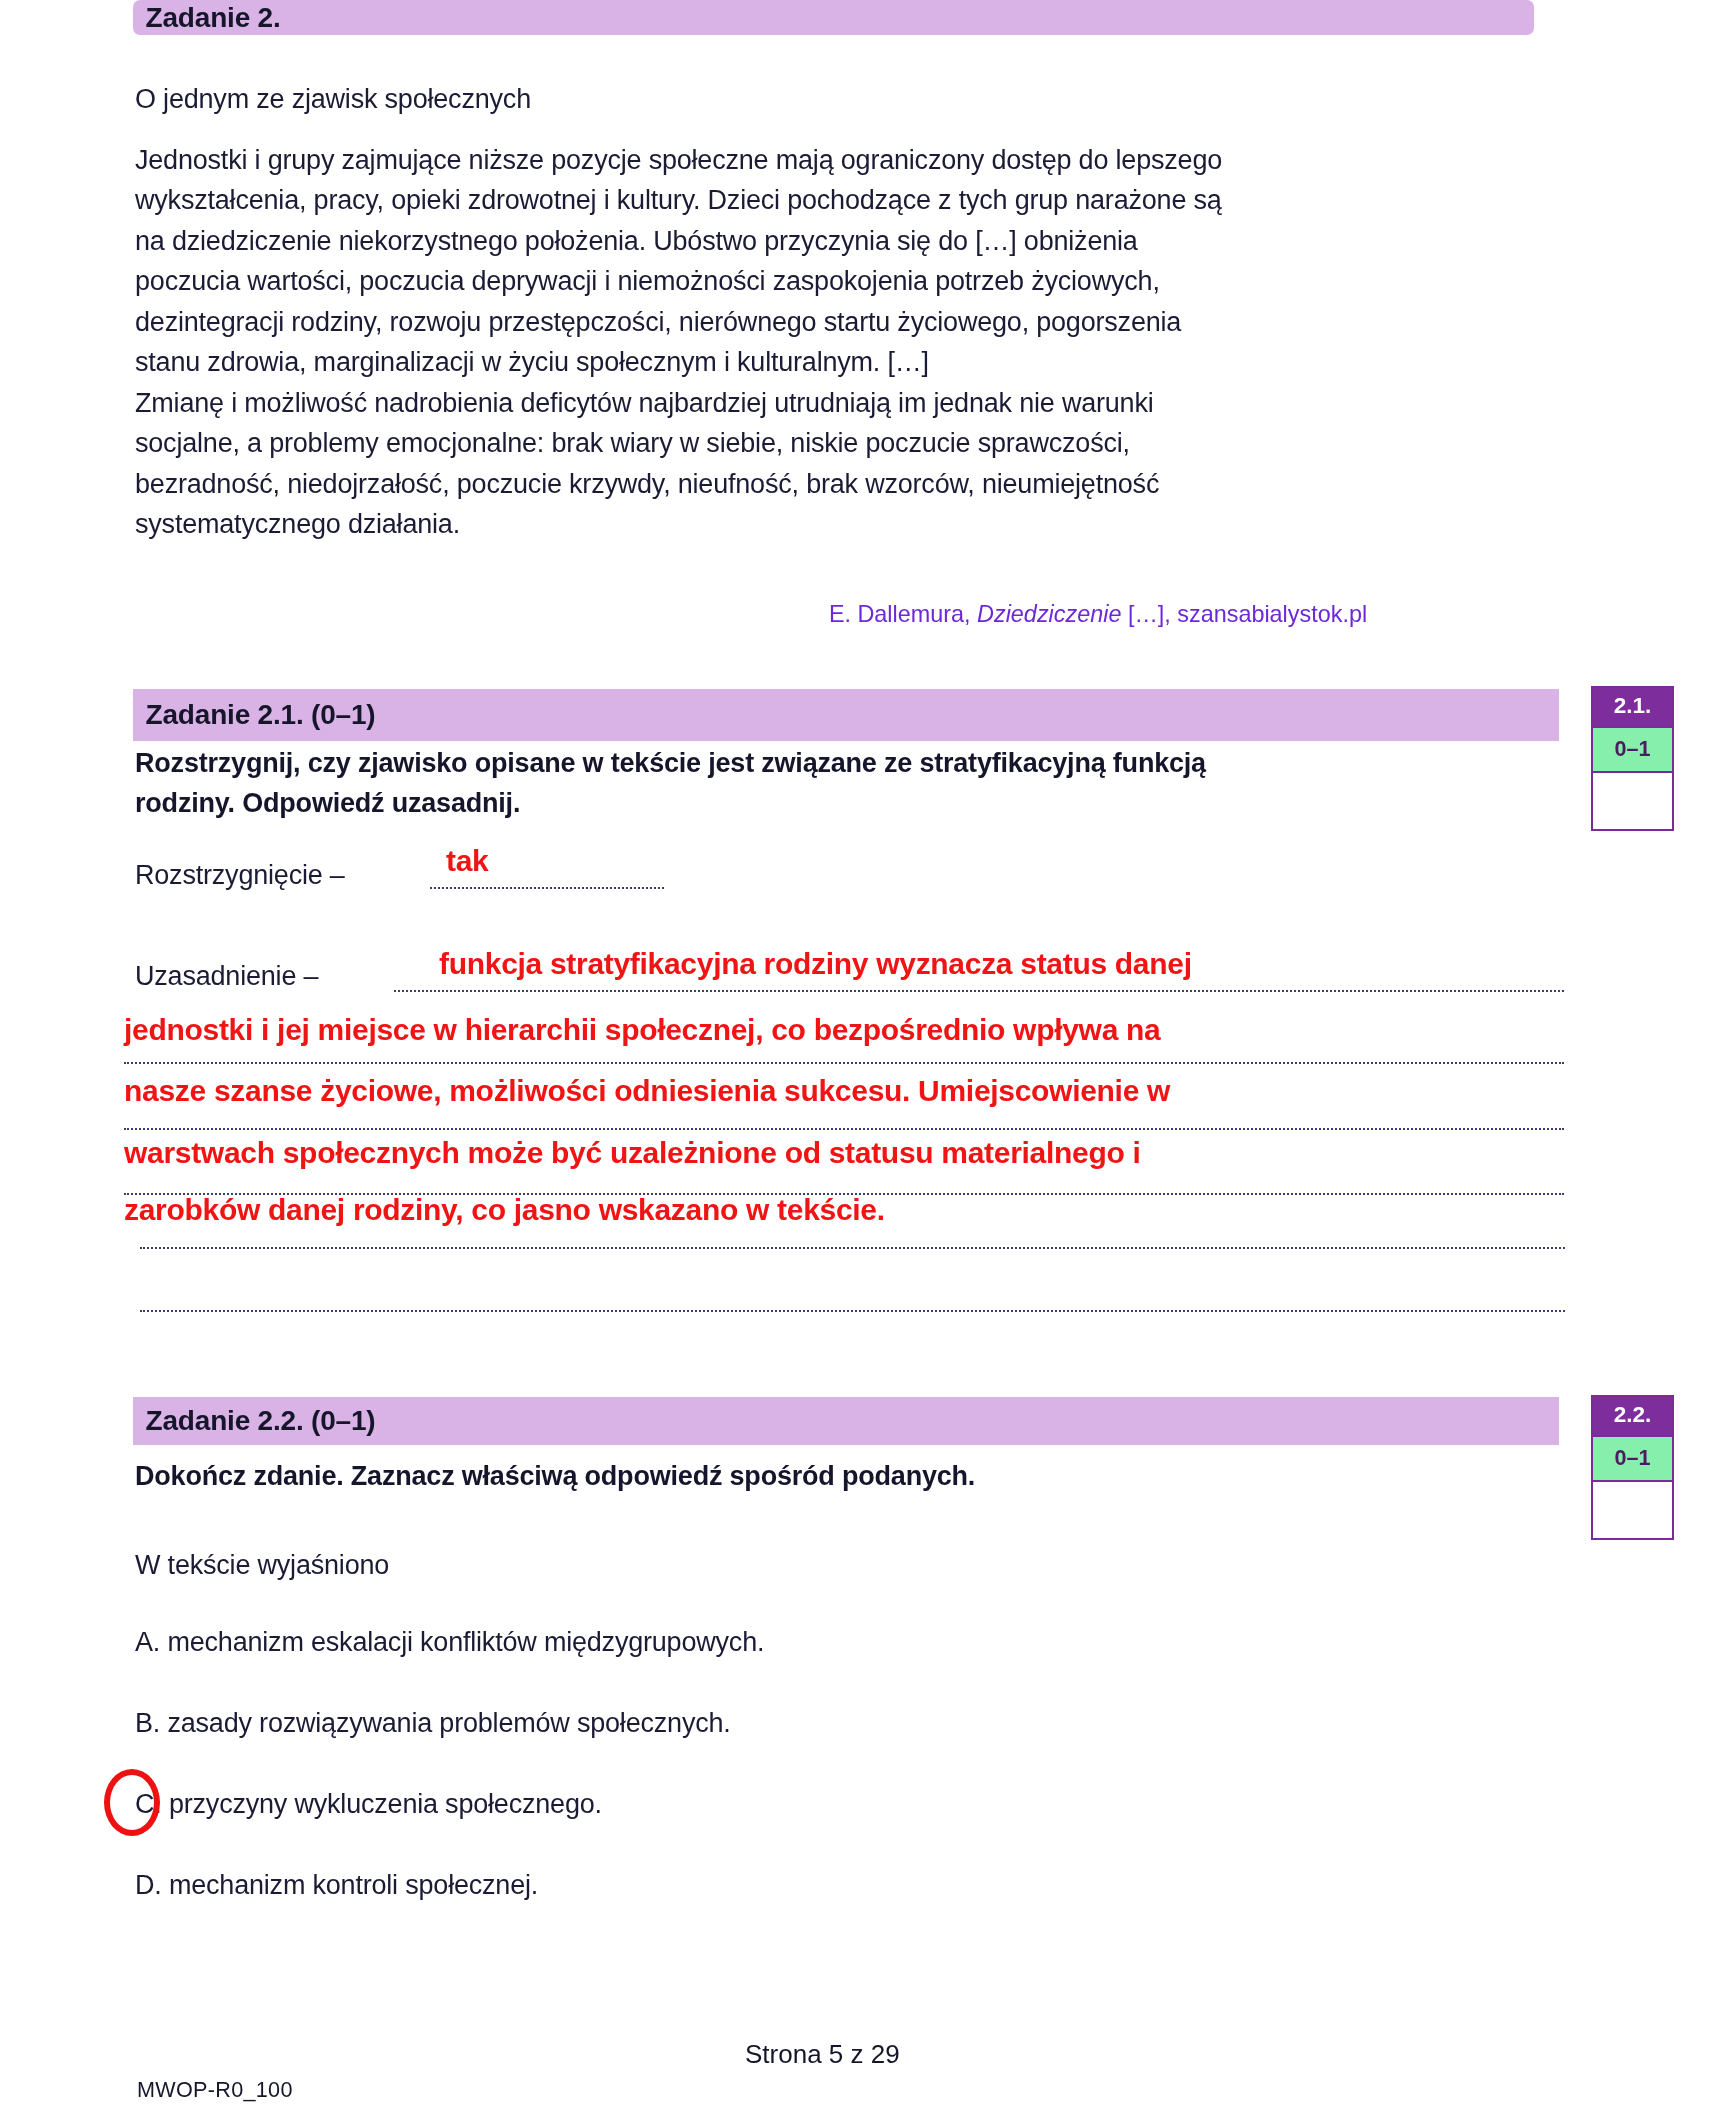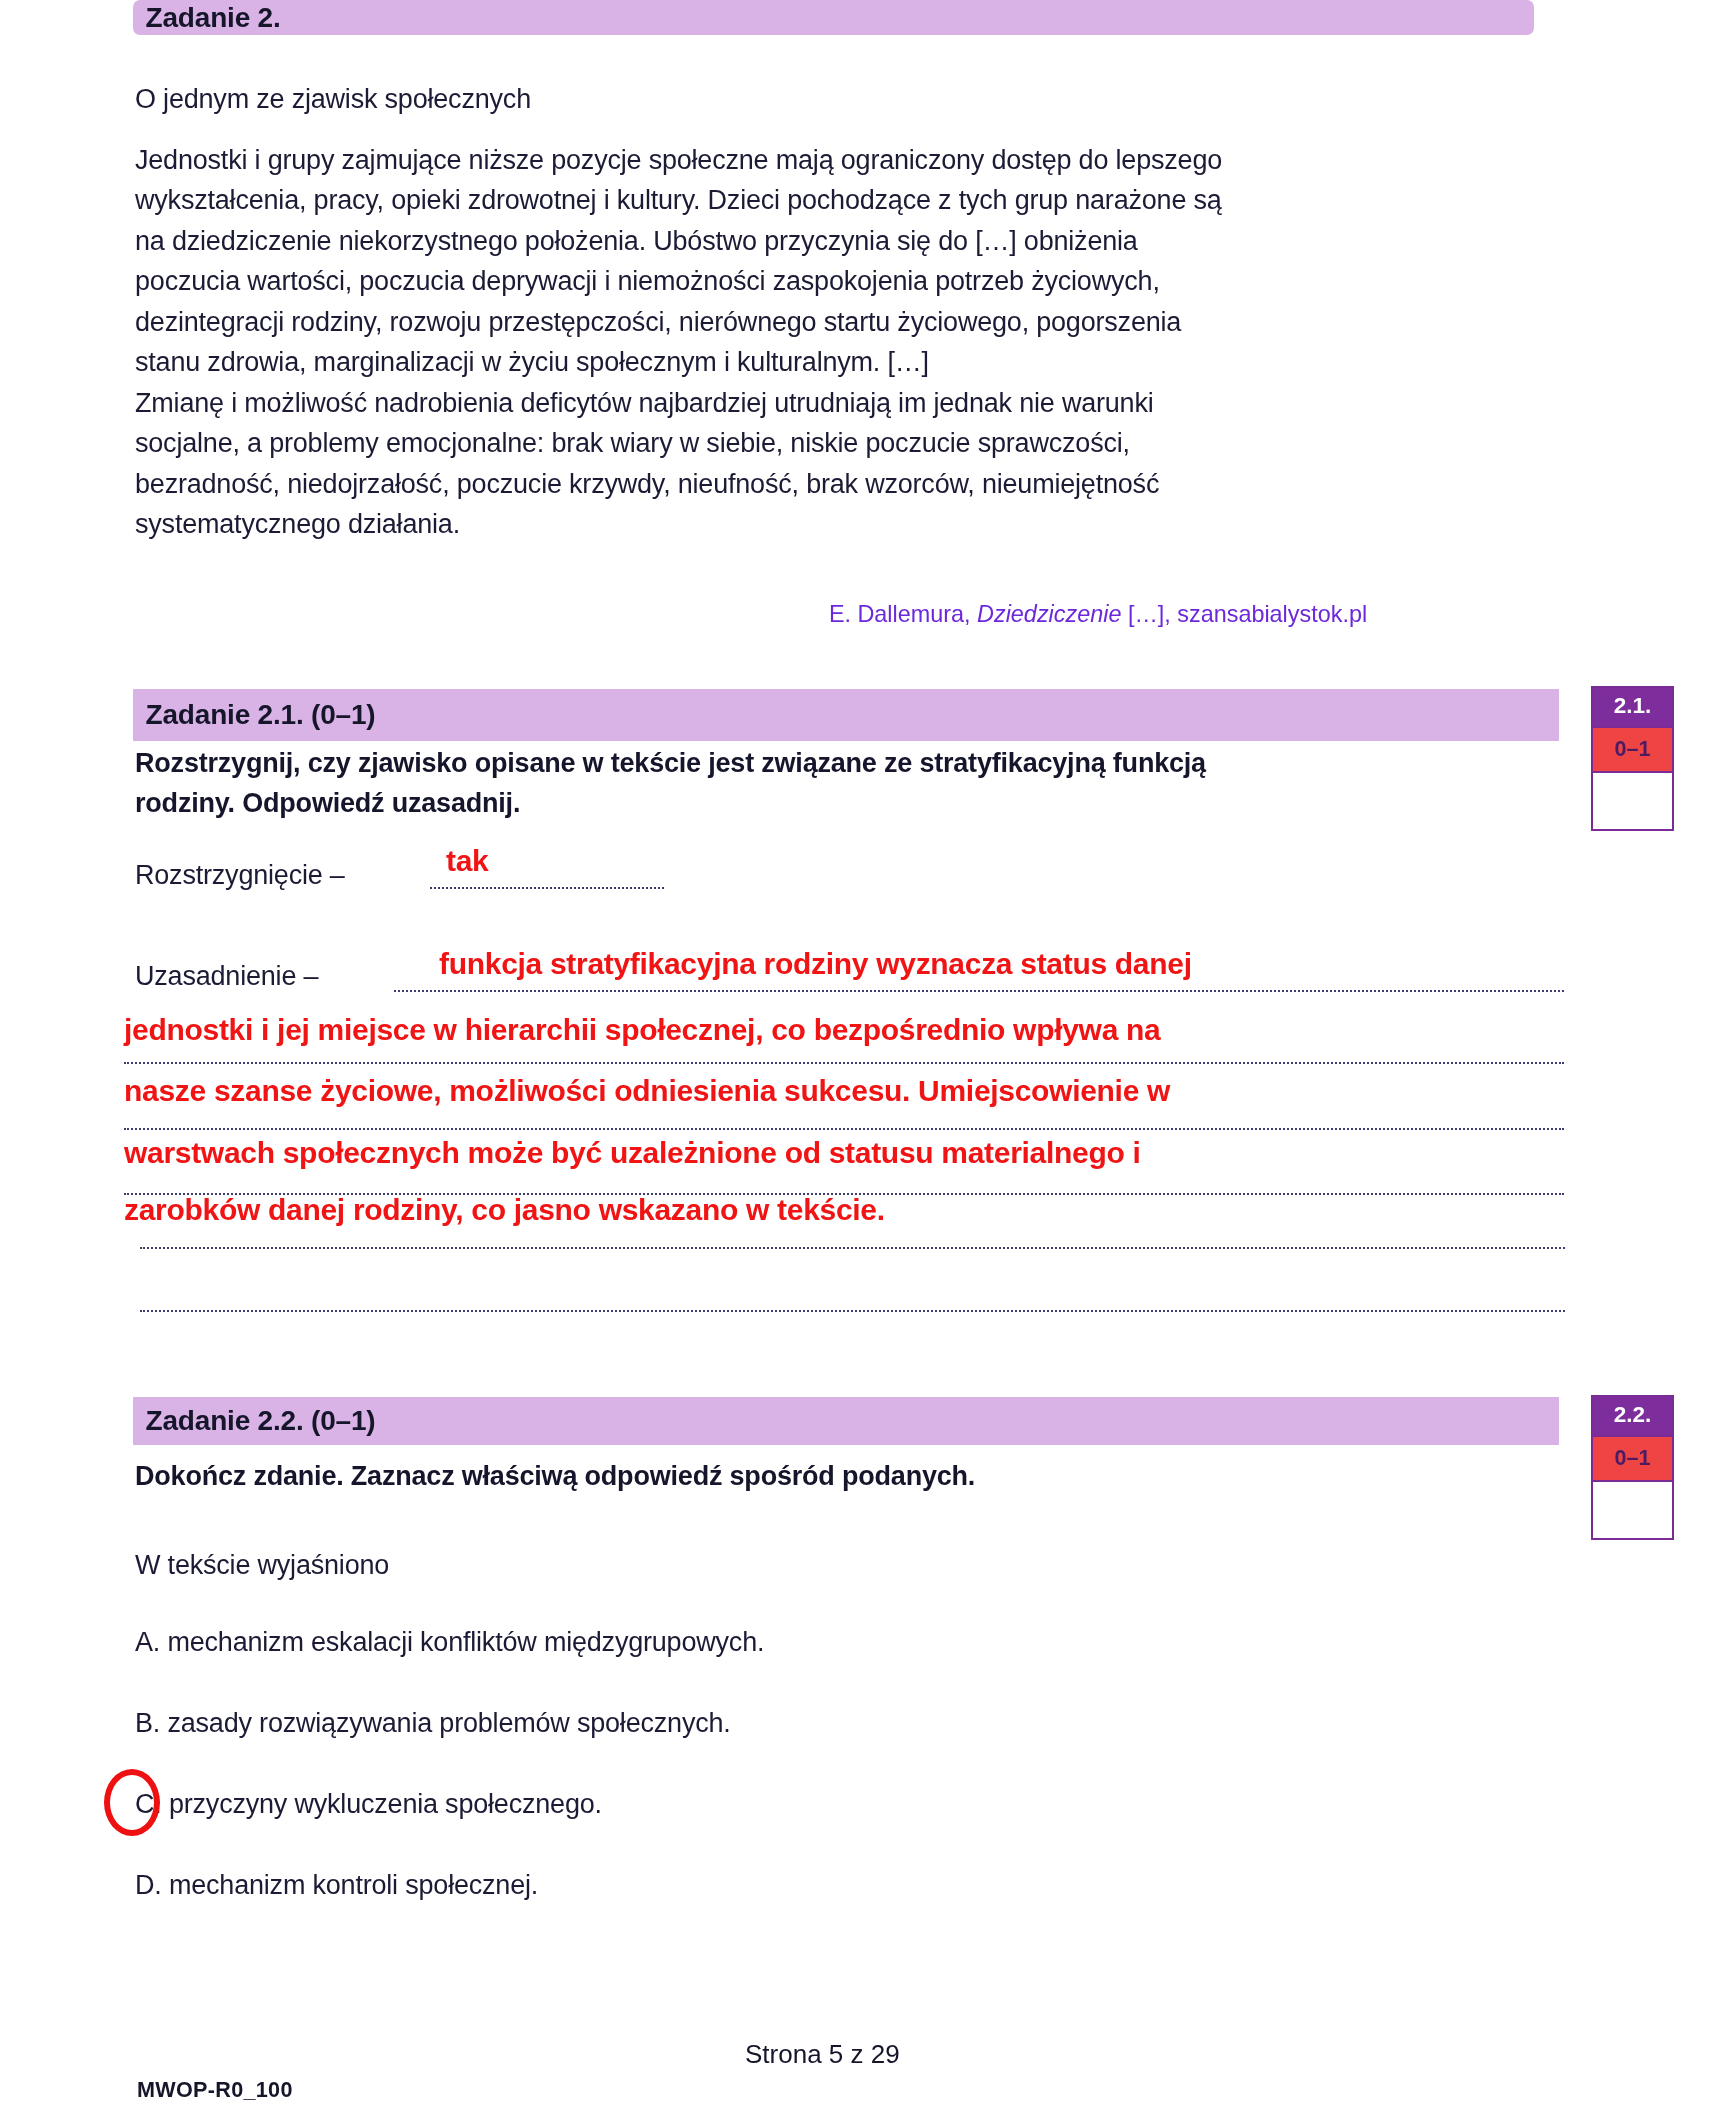--- a/index.html
+++ b/index.html
@@ -101,38 +101,38 @@
   .score-head {
     background: #7e2d9c;
     color: #ffffff;
     font-size: 22.5px;
     font-weight: bold;
     text-align: center;
     padding: 5.4px 0 6.3px 0;
     border-bottom: 2.7px solid #7a2b96;
   }
   .score-range {
-    background: #ef4444;
+    background: #86efac;
     color: #4d1b63;
     font-size: 21.6px;
     font-weight: bold;
     text-align: center;
     padding: 8px 0 9px 0;
     border-bottom: 2.7px solid #7a2b96;
   }
   .score-blank {
     background: #ffffff;
     height: 56px;
   }
 
   
   .footer-code {
     position: absolute;
     font-size: 21.6px;
-    font-weight: bold;
+    font-weight: normal;
     color: #16162b;
     letter-spacing: 0.3px;
   }
   .footer-page {
     position: absolute;
     font-size: 26px;
     color: #16162b;
   }
 </style>
 </head>

